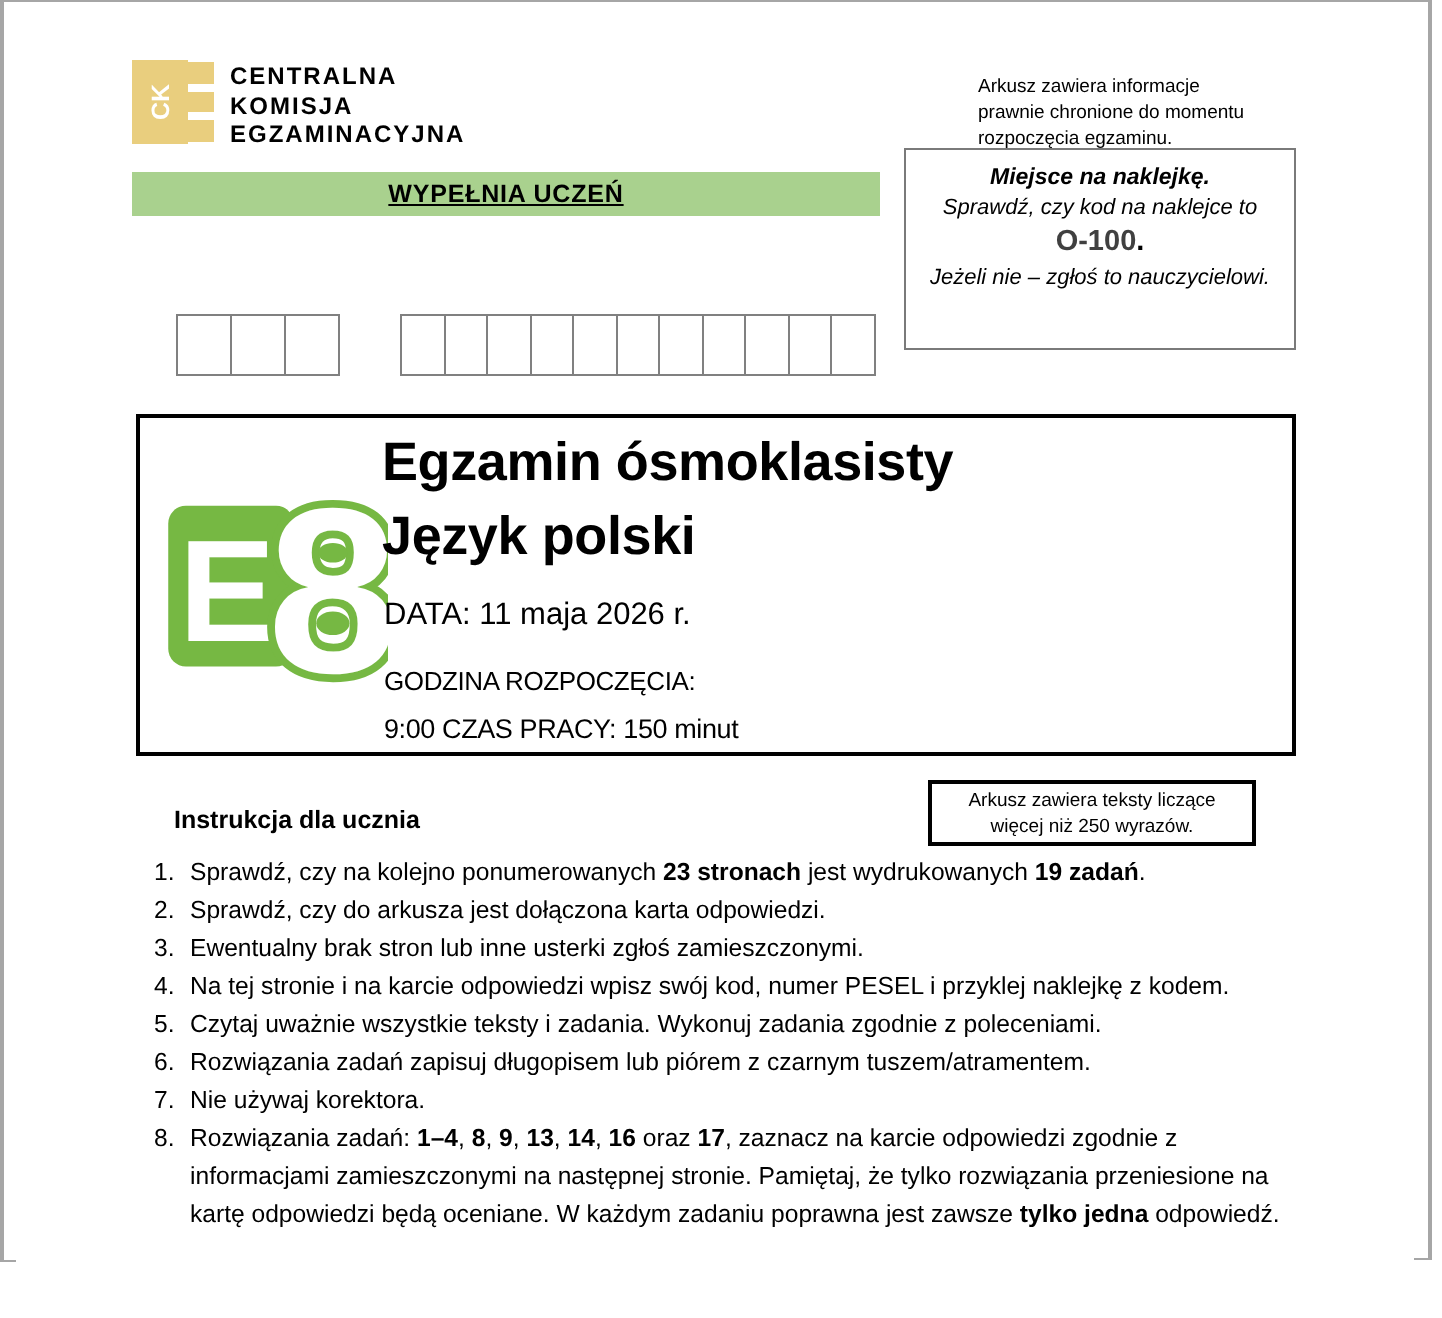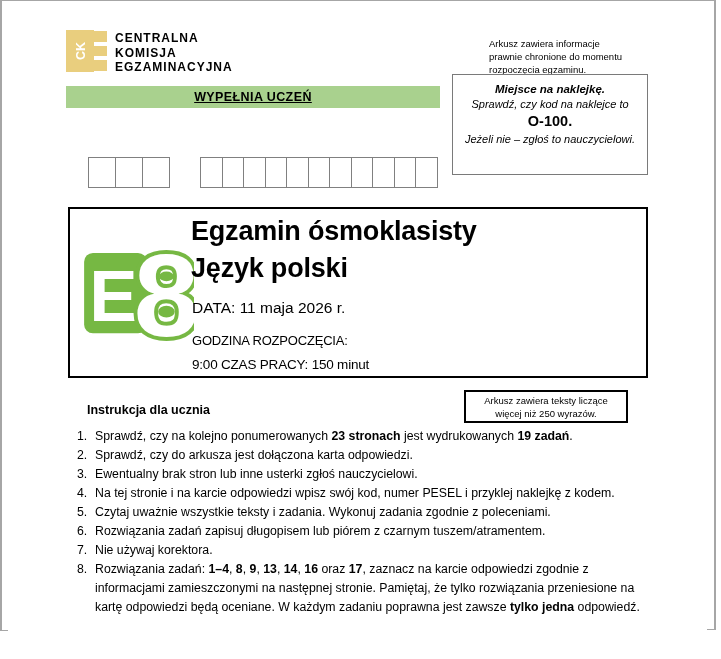--- a/index.html
+++ b/index.html
@@ -94,21 +94,21 @@
 rozpoczęcia egzaminu.</div>
 
   <div class="abs" id="student-banner">
     <span>WYPEŁNIA UCZEŃ</span>
   </div>
 
   <div class="abs" id="sticker-box">
     <div class="t">Miejsce na naklejkę.</div>
     <div class="l">Sprawdź, czy kod na naklejce to</div>
     <div class="code-line">
-      <span class="code" style="color:#000000;">O-100</span><span class="code">.</span>
+      <span class="code" style="color:#404040;">O-100</span><span class="code">.</span>
     </div>
     <div class="l">Jeżeli nie – zgłoś to nauczycielowi.</div>
   </div>
 
   <div class="abs fld-label" id="kod-label">KOD UCZNIA</div>
   <div class="abs fld-label" id="pesel-label">PESEL</div>
   <div class="abs cells" id="kod-cells">
       <div class="cell"></div>
       <div class="cell"></div>
       <div class="cell"></div>
@@ -152,21 +152,21 @@
       <div class="ins-row">
         <span class="ins-num">1.</span>
         <span class="ins-text"><span>Sprawdź, czy na kolejno ponumerowanych </span><span class="b">23 stronach</span><span> jest wydrukowanych </span><span class="b">19 zadań</span><span>.</span></span>
       </div>
       <div class="ins-row">
         <span class="ins-num">2.</span>
         <span class="ins-text"><span>Sprawdź, czy do arkusza jest dołączona karta odpowiedzi.</span></span>
       </div>
       <div class="ins-row">
         <span class="ins-num">3.</span>
-        <span class="ins-text"><span>Ewentualny brak stron lub inne usterki zgłoś nauczycielowi.</span></span>
+        <span class="ins-text"><span>Ewentualny brak stron lub inne usterki zgłoś zamieszczonymi.</span></span>
       </div>
       <div class="ins-row">
         <span class="ins-num">4.</span>
         <span class="ins-text"><span>Na tej stronie i na karcie odpowiedzi wpisz swój kod, numer PESEL i przyklej naklejkę z kodem.</span></span>
       </div>
       <div class="ins-row">
         <span class="ins-num">5.</span>
         <span class="ins-text"><span>Czytaj uważnie wszystkie teksty i zadania. Wykonuj zadania zgodnie z poleceniami.</span></span>
       </div>
       <div class="ins-row">

